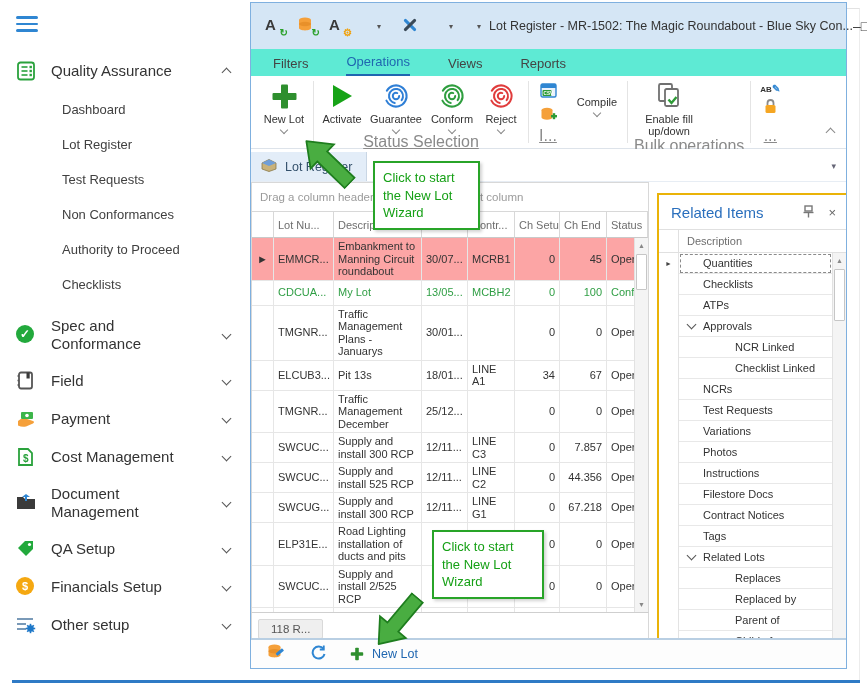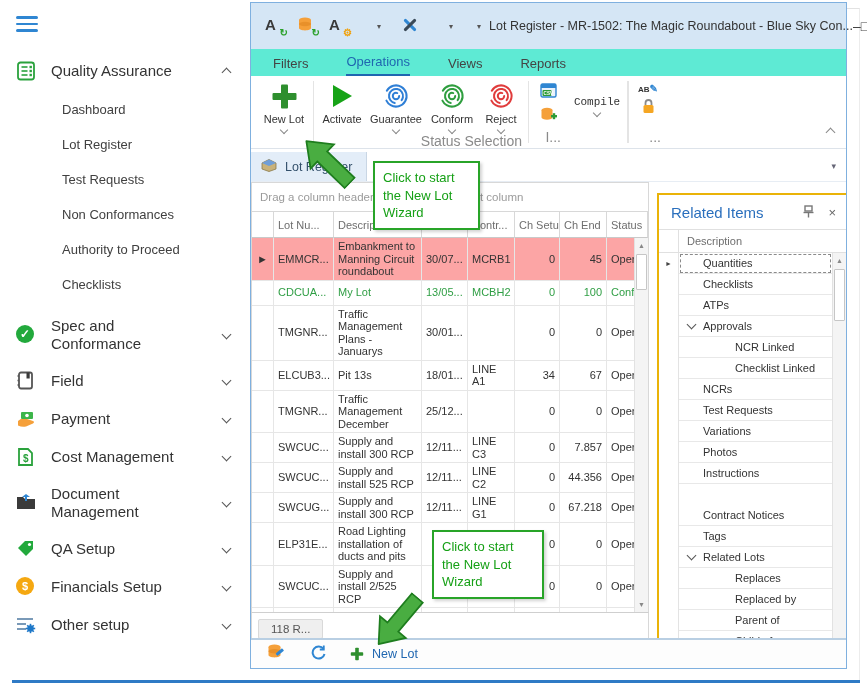--- a/index.html
+++ b/index.html
@@ -39,28 +39,28 @@
   .tb-spacer { flex:1; }
   .tb-btn { width:38px; height:46px; display:flex; align-items:center; justify-content:center; color:#444; font-size:14px; cursor:pointer; }
 
   .tabs { height:27px; flex:none; display:flex; align-items:flex-end; gap:38px; padding-left:22px; background:#5eead4; }
   .tab { font-size:13px; color:#444; padding-bottom:5px; cursor:pointer; }
   .tab.sel { color:#1f66b0; border-bottom:2px solid #1f66b0; }
 
   .ribbon { height:73px; flex:none; display:flex; align-items:stretch; border-bottom:1px solid #dde3ea; background:#fff; padding-left:4px; position:relative; }
   .rgroup { display:flex; flex-direction:column; padding:3px 4px 0; }
   .rbuttons { flex:1; display:flex; align-items:flex-start; }
-  .rlabel { text-align:right; font-size:14px; color:#8a8a8a; padding:0 2px 3px; white-space:nowrap; }
+  .rlabel { text-align:center; font-size:16px; color:#8a8a8a; padding:0 2px 3px; white-space:nowrap;text-decoration:underline; }
   .rsep { width:1px; background:#e4e4e4; margin:5px 0; flex:none; }
   .bigbtn { width:54px; display:flex; flex-direction:column; align-items:center; font-size:11px; color:#333; text-align:center; cursor:pointer; line-height:12px; }
   .bicon { height:30px; display:flex; align-items:center; justify-content:center; margin:2px 0 2px; }
   .dchev { width:6px;height:6px;border-right:1.4px solid #888;border-bottom:1.4px solid #888;transform:rotate(45deg); margin-top:2px; }
   .smallcol { display:flex; flex-direction:column; gap:5px; padding-top:4px; align-items:center; width:30px; }
   .ribbon-collapse { position:absolute; right:12px; bottom:8px; cursor:pointer; }
-  .compile { justify-content:flex-start; padding-top:17px;font-family:Liberation Mono, monospace; }
+  .compile { justify-content:flex-start; padding-top:17px; }
 
   .content { flex:1; position:relative; background:#fff; overflow:hidden; }
   .tabstrip { height:30px; margin-top:3px; display:flex; background:#fff; position:relative; border-bottom:1px solid #e7edf4; }
   .doctab { display:flex; align-items:center; gap:7px; padding:0 14px 0 10px; background:#e3edf8; color:#33506b; font-size:12.5px; border-right:1px solid #c9d6e4; cursor:pointer; }
   .strip-caret { position:absolute; right:10px; top:9px; color:#667; font-size:9px; cursor:pointer; }
 
   
   .gridpanel { position:absolute; left:0; top:33px; width:398px; height:458px; display:flex; flex-direction:column; }
   .grouphint { height:30px; flex:none; border:1px solid #d8d8d8; display:flex; align-items:center; padding-left:8px; font-size:11.5px; color:#9b9b9b; }
   .gcols { display:grid; grid-template-columns:22px 60px 88px 46px 47px 45px 47px 1fr; }
@@ -370,20 +370,35 @@
     <div class="rgroup">
       <div class="rbuttons">
         <div class="bigbtn compile" style="width:52px">
           <span>Compile</span>
           <span class="dchev"></span>
         </div>
       </div>
       <div class="rlabel"></div>
     </div>
     <div class="rsep"></div>
+    <div class="rgroup">
+      <div class="rbuttons">
+        <div class="bigbtn" style="width:74px">
+          <span class="bicon">
+            <svg width="28" height="28" viewBox="0 0 28 28">
+                <rect x="4" y="2" width="13" height="17" rx="1.5" fill="#fff" stroke="#707070" stroke-width="1.8"></rect>
+                <rect x="10" y="7" width="13" height="17" rx="1.5" fill="#fff" stroke="#707070" stroke-width="1.8"></rect>
+                <path d="M13.5 17.5 l3 3.5 l5 -6" fill="none" stroke="#2e9b37" stroke-width="2.4"></path>
+              </svg>
+          </span>
+          <span>Enable fill up/down</span>
+        </div>
+      </div>
+      <div class="rlabel">Bulk operations</div>
+    </div>
     <div class="rsep"></div>
     <div class="rgroup">
       <div class="rbuttons">
         <div class="smallcol">
           <span style="font-size:8px;font-weight:bold;color:#333">AB<span style="color:#2f86d2;font-size:10px">✎</span></span>
           <span>
             <svg width="13" height="15" viewBox="0 0 13 15">
                 <path d="M3.5 6 v-2 a3 3 0 0 1 6 0 v2" fill="none" stroke="#8a8a8a" stroke-width="1.8"></path>
                 <rect x="1.5" y="6" width="10" height="8" rx="1.5" fill="#f5a623"></rect>
               </svg>
@@ -642,20 +657,24 @@
             </div>
             <div class="t-row">
               <div class="t-ind"></div>
               <div class="t-main">
                 <span class="t-chev"></span>
                 <span class="t-label">Instructions</span>
               </div>
             </div>
             <div class="t-row">
               <div class="t-ind"></div>
+              <div class="t-main">
+                <span class="t-chev"></span>
+                <span class="t-label">Filestore Docs</span>
+              </div>
             </div>
             <div class="t-row">
               <div class="t-ind"></div>
               <div class="t-main">
                 <span class="t-chev"></span>
                 <span class="t-label">Contract Notices</span>
               </div>
             </div>
             <div class="t-row">
               <div class="t-ind"></div>

